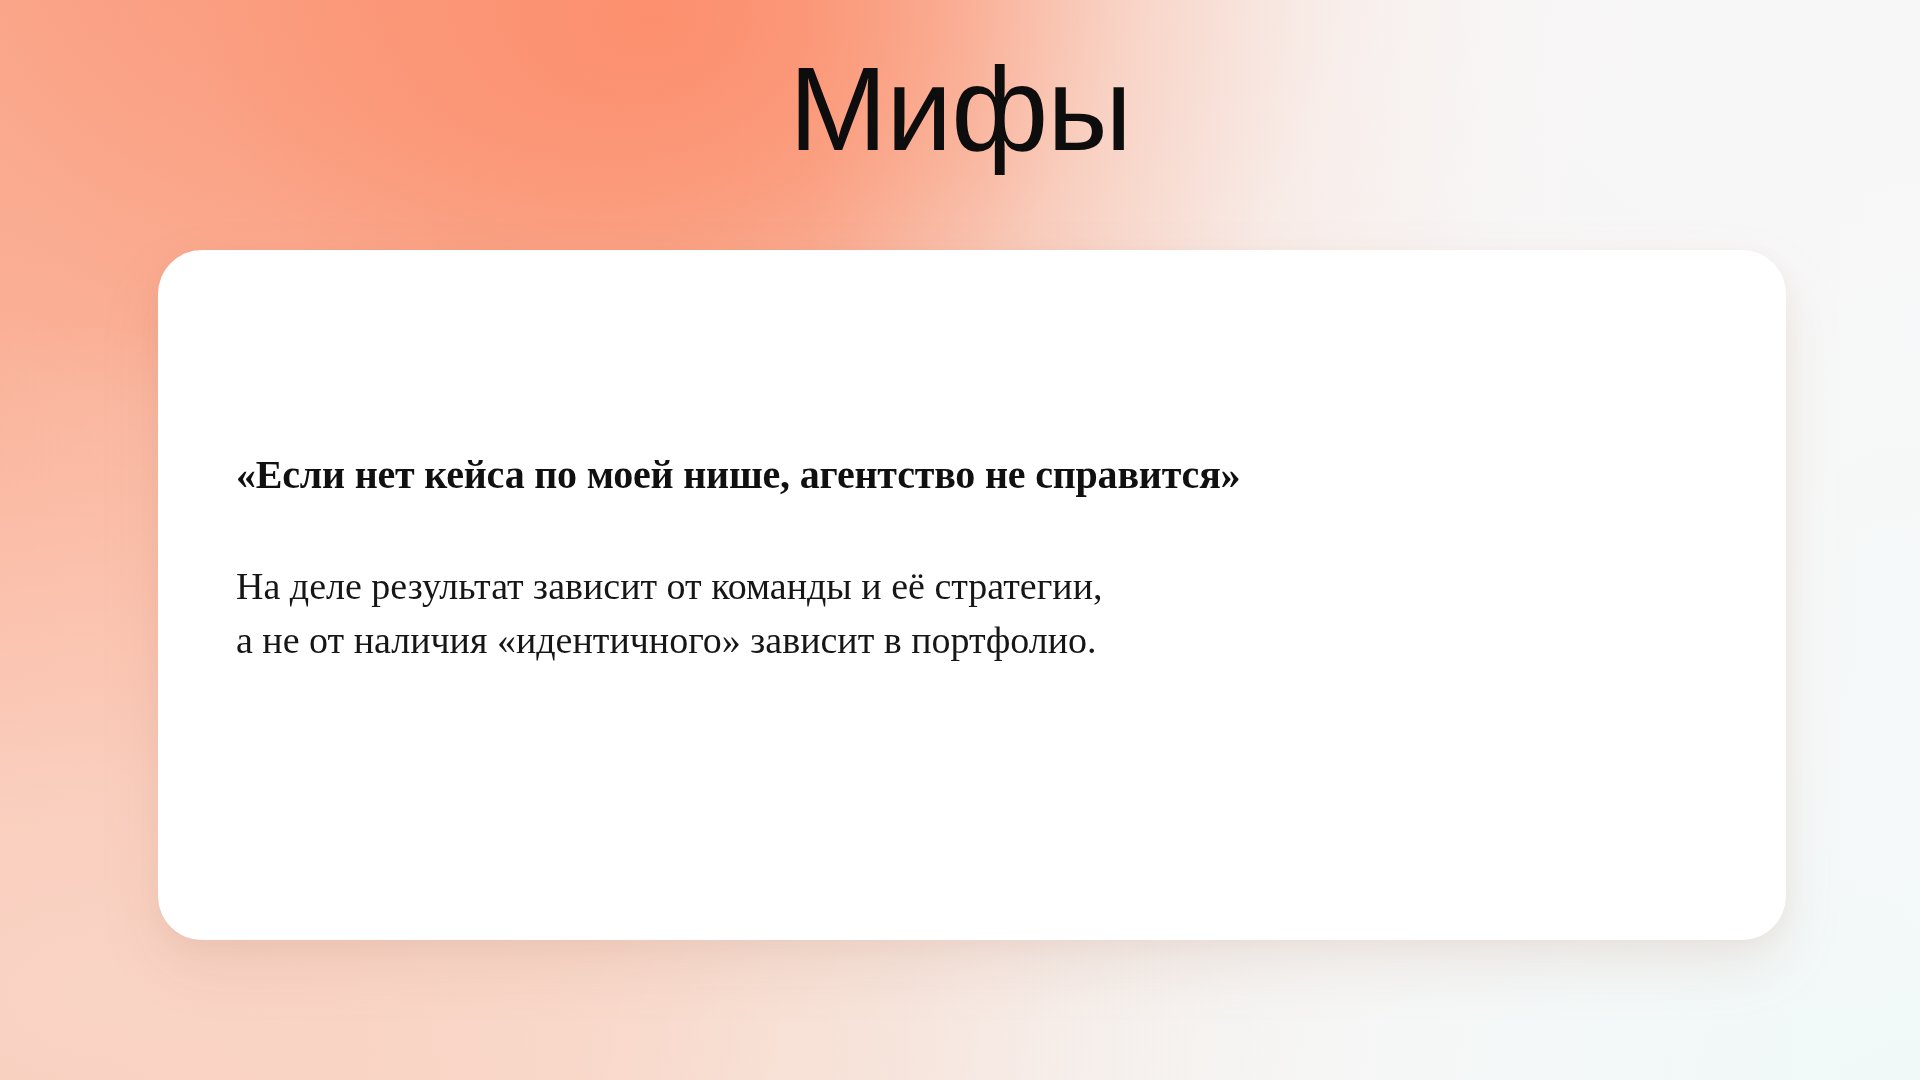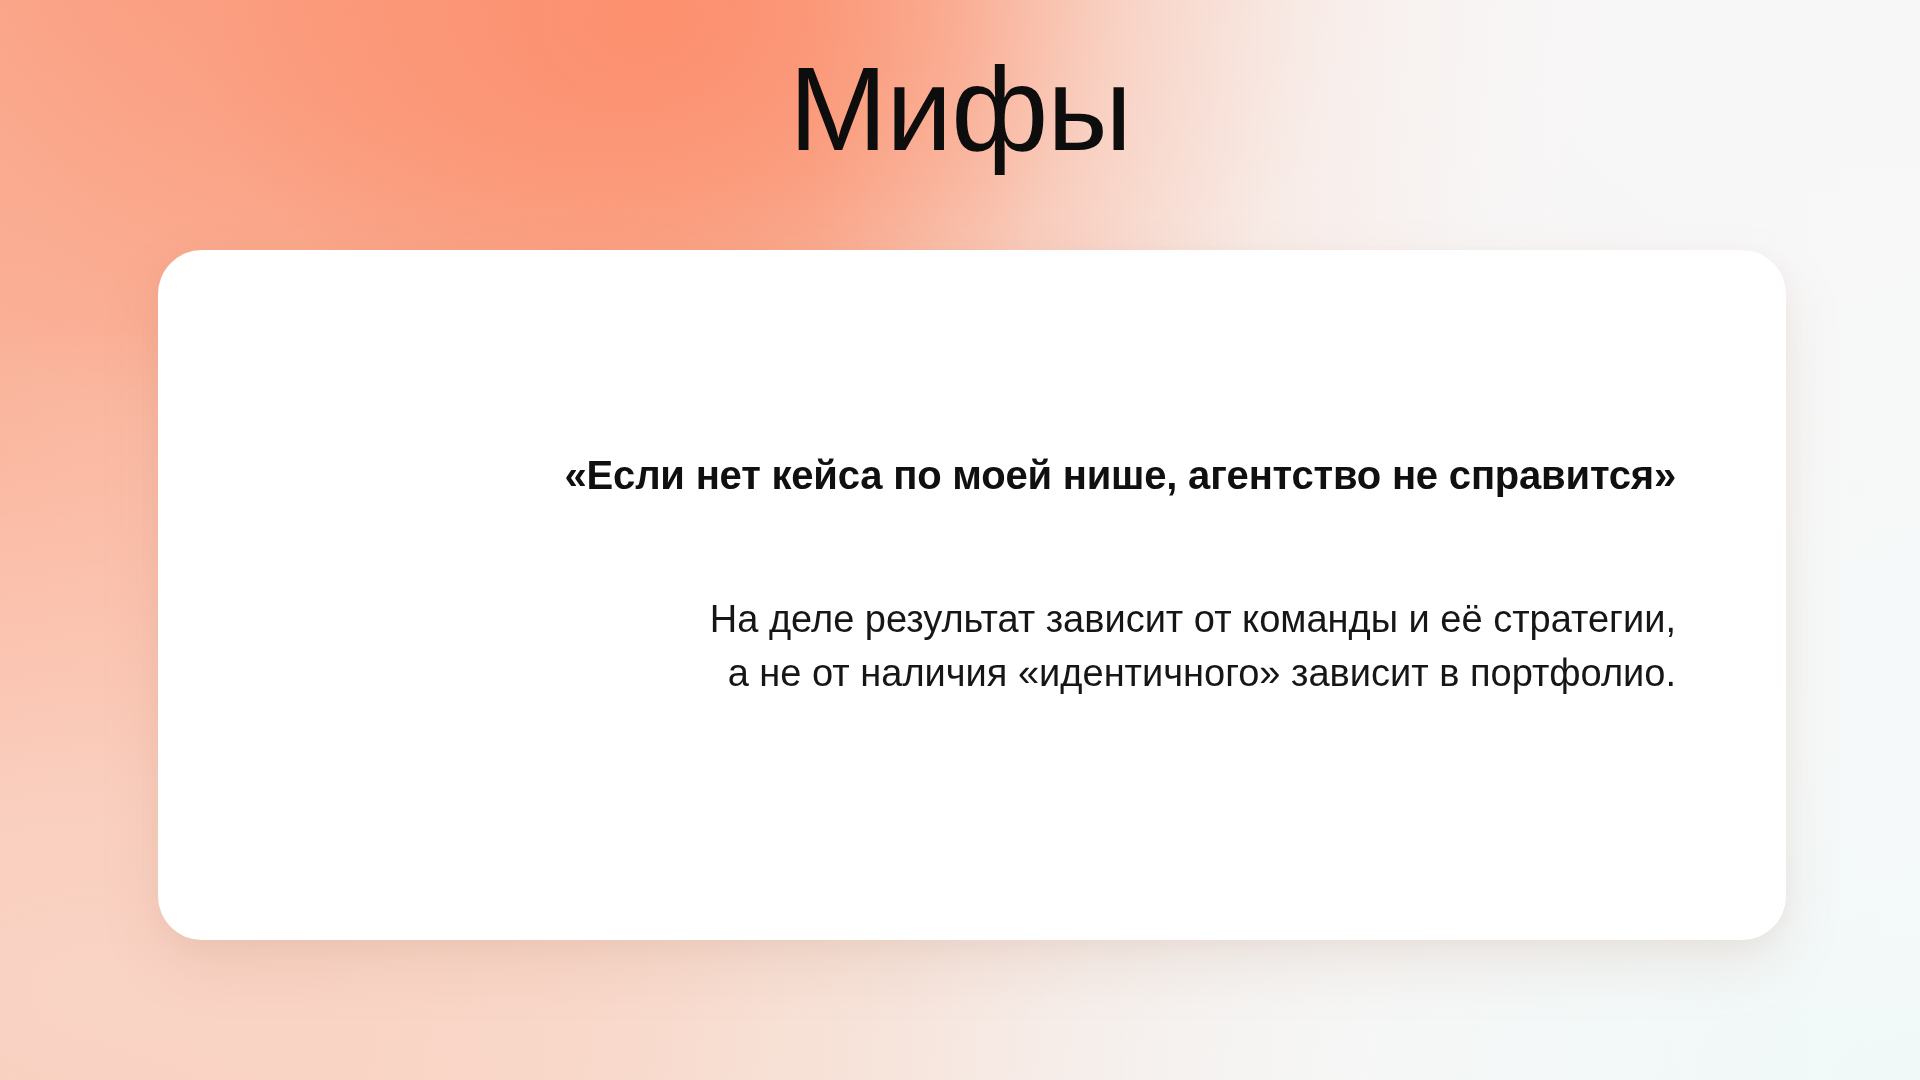--- a/index.html
+++ b/index.html
@@ -136,35 +136,36 @@
       0 26px 60px rgba(176,122,104,0.13),
       0 6px 20px rgba(176,122,104,0.07);
     z-index: 2;
     display: flex;
     flex-direction: column;
     align-items: center;
   }
 
   .card-body {
     width: 100%;
-    padding: 0 110px;
-    text-align: right;
+    padding: 0 78px;
+    text-align: left;
+    font-family: Liberation Serif, serif;
   }
 
   .quote {
     margin-top: 200px;
     font-size: 40px;
     font-weight: 700;
     letter-spacing: -0.2px;
     line-height: 1.25;
     color: #101010;
   }
 
   .explain {
-    margin-top: 93px;
+    margin-top: 60px;
     font-size: 38px;
     font-weight: 400;
     line-height: 1.42;
     color: #161616;
   }
 
   .explain-line { display: block; }
 </style>
 </head>
 <body>

